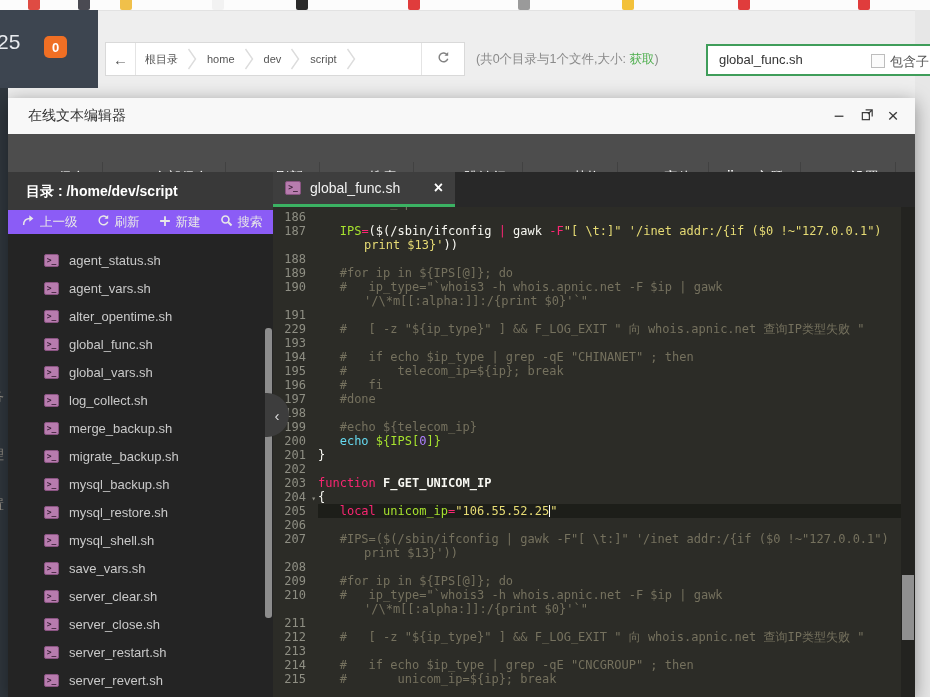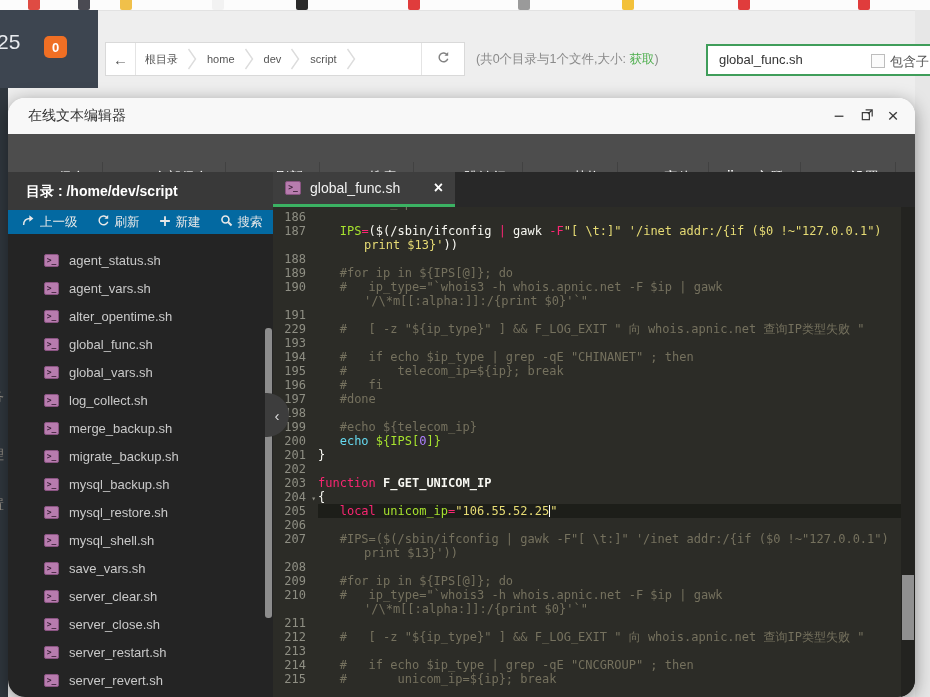--- a/index.html
+++ b/index.html
@@ -32,21 +32,21 @@
   .stats .lnk{color:#4cae4c;cursor:pointer;}
   .search-box{position:absolute;left:706px;top:44px;width:260px;height:32px;background:#fff;
               border:2px solid #3f9d5a;box-sizing:border-box;}
   .search-box input{position:absolute;left:9px;top:5px;width:140px;border:none;outline:none;
                     font-size:13px;color:#333;font-family:inherit;background:transparent;}
   .cb{position:absolute;left:163px;top:8px;width:12px;height:12px;border:1px solid #bdbdbd;background:#fbfbfb;}
   .cb-label{position:absolute;left:182px;top:7px;font-size:13px;color:#555;white-space:nowrap;}
 
   
   .modal{position:absolute;left:8px;top:98px;width:907px;height:599px;background:#fff;
-         box-shadow:0 4px 18px rgba(0,0,0,.4);overflow:hidden;border-radius:17px;}
+         box-shadow:0 4px 18px rgba(0,0,0,.4);overflow:hidden;}
   .titlebar{position:relative;height:36px;background:#f8f8f8;}
   .m-title{position:absolute;left:20px;top:9px;font-size:14px;color:#333;}
   .win-ctl{position:absolute;top:8px;width:20px;height:20px;display:flex;align-items:center;
            justify-content:center;color:#3c3c3c;cursor:pointer;}
   .ctl-min{right:66px;font-size:18px;}
   .ctl-max{right:38px;}
   .ctl-close{right:12px;font-size:19px;}
 
   .toolbar{position:absolute;left:0;top:36px;width:100%;height:38px;background:#4d4d4d;display:flex;align-items:stretch;}
   .tbtn{display:flex;align-items:center;gap:20px;padding:16px 16px;color:#fff;font-size:14px;
@@ -57,21 +57,21 @@
   .tb-theme{font-weight:bold;font-size:15px;line-height:14px;}
   .q-circle{width:15px;height:15px;border-radius:50%;background:#fff;color:#4d4d4d;font-weight:bold;
             font-size:11px;display:flex;align-items:center;justify-content:center;}
   .tb-chev{margin-left:auto;width:30px;background:#2c2c2c;display:flex;align-items:center;
            justify-content:center;color:#fff;cursor:pointer;}
 
   .m-body{position:absolute;left:0;top:74px;right:0;bottom:0;}
   .panel{position:absolute;left:0;top:0;width:265px;bottom:0;background:#242424;overflow:hidden;}
   .p-header{height:38px;line-height:38px;background:#393939;color:#fff;font-weight:bold;
             font-size:14px;padding-left:18px;}
-  .p-actions{height:24px;background:#0369a1;display:flex;align-items:center;gap:19px;
+  .p-actions{height:24px;background:#8b5cf6;display:flex;align-items:center;gap:19px;
              padding-left:14px;font-size:12.5px;color:#e8e8e8;}
   .p-act{display:flex;align-items:center;gap:5px;cursor:pointer;}
   .p-list{position:absolute;left:0;top:62px;right:0;bottom:0;padding-top:12px;overflow:hidden;}
   .p-item{height:28px;display:flex;align-items:center;gap:10px;padding-left:36px;color:#c9c9c9;
           font-size:13px;cursor:pointer;}
   .file-ic{flex:none;width:15px;height:13px;background:#b77cae;border:1px solid #8a5482;border-radius:2px;
            color:#3c2038;font:bold 8px/11px "DejaVu Sans Mono",monospace;text-align:center;box-sizing:border-box;}
   .p-scroll{position:absolute;right:1px;top:156px;width:7px;height:290px;background:#8d8d8d;border-radius:3px;}
 
   .editor{position:absolute;left:265px;top:0;right:0;bottom:0;background:#2c2c27;}

